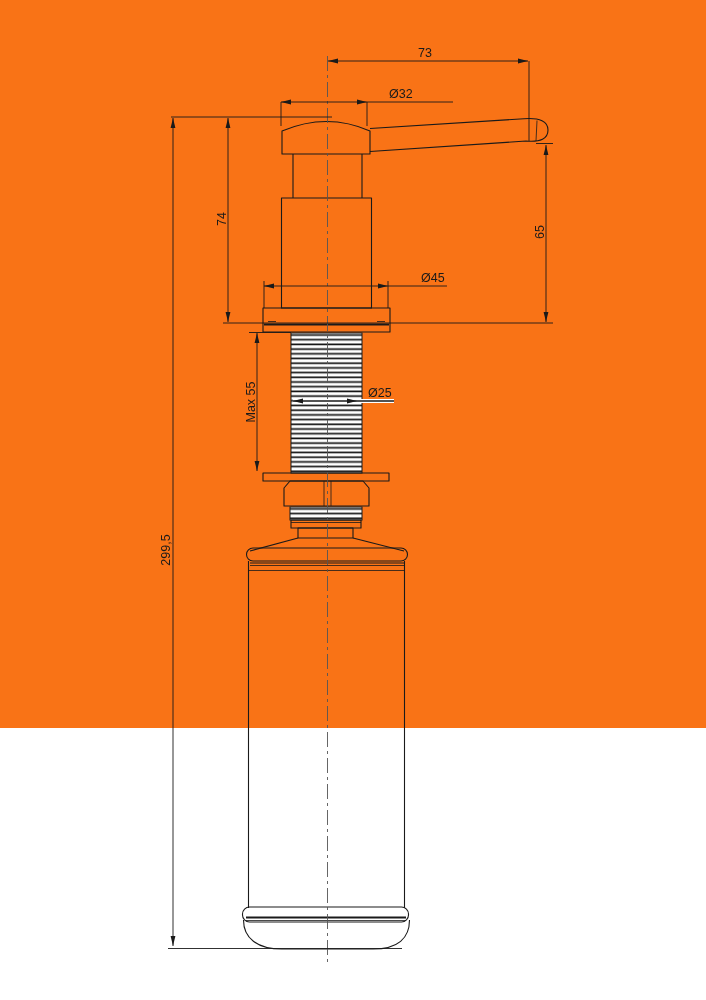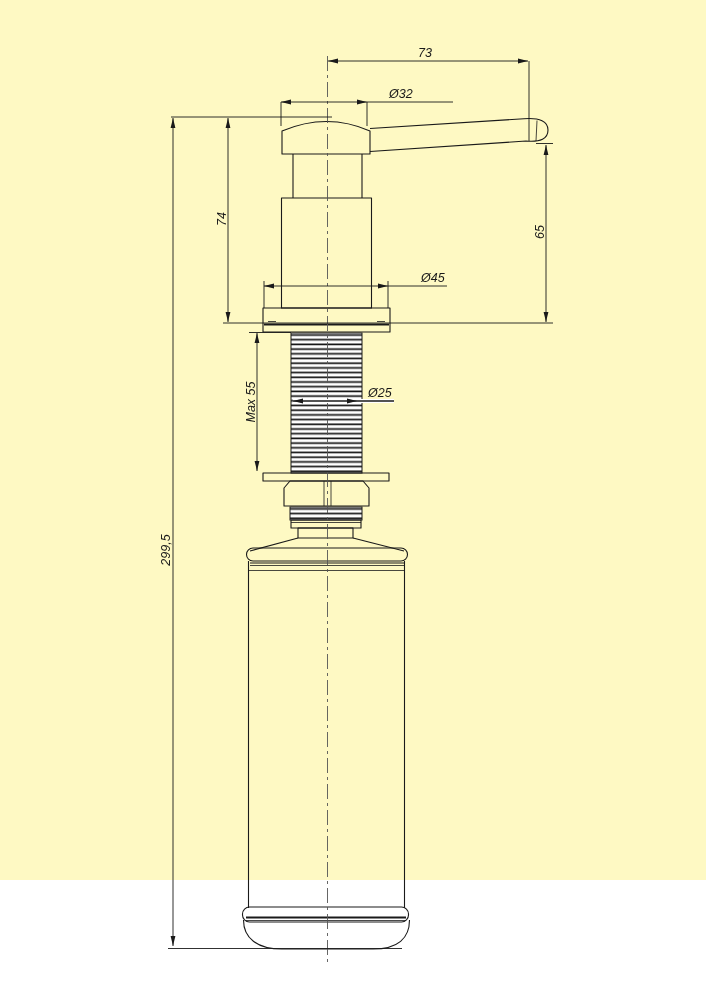--- a/index.html
+++ b/index.html
@@ -6,23 +6,22 @@
     margin: 0;
     padding: 0;
     background: #ffffff;
     width: 706px;
     height: 1000px;
     overflow: hidden;
   }
   .stage {
     position: relative;
     width: 706px;
-    height: 880px;
-    background: #fef9c3;
-    font-style: italic;
+    height: 728px;
+    background: #f97316;
   }
   svg {
     display: block;
   }
   .outline {
     fill: none;
     stroke: #1a1a1a;
     stroke-width: 1.1;
     stroke-linejoin: round;
     stroke-linecap: butt;

